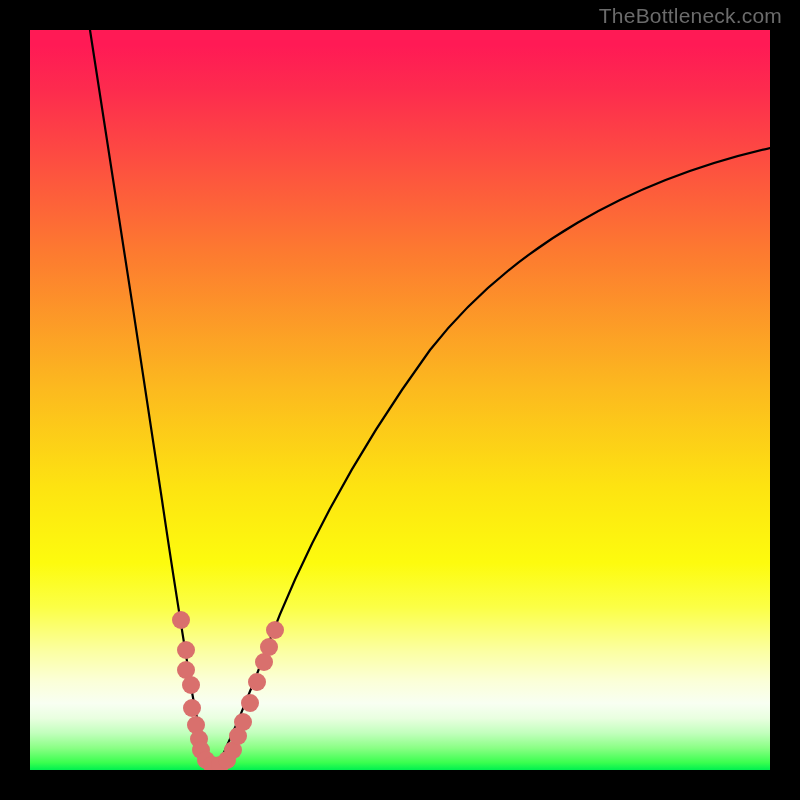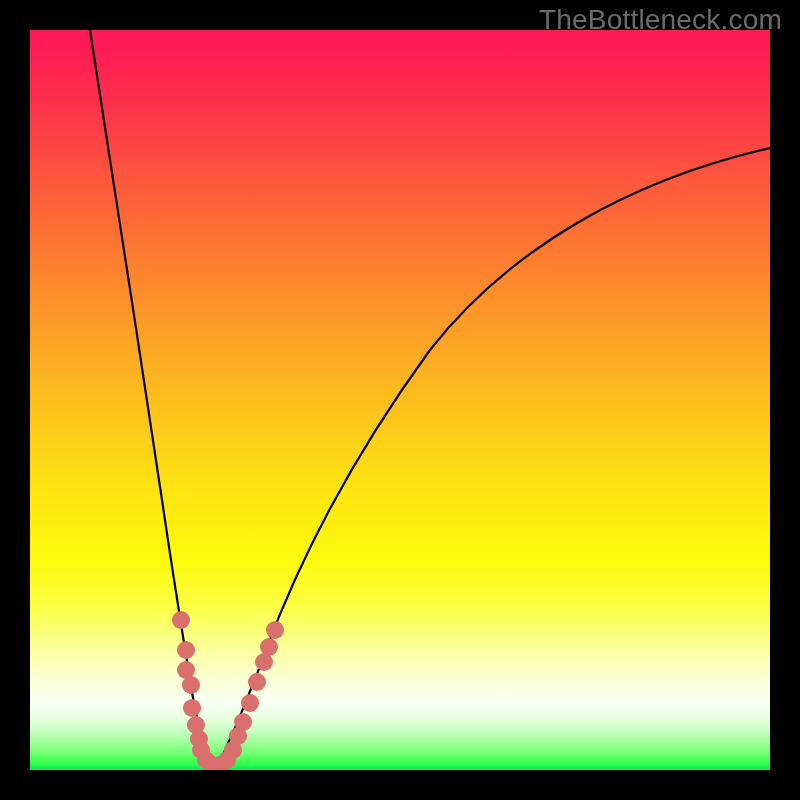--- a/index.html
+++ b/index.html
@@ -47,21 +47,21 @@
       #8bff86 97%,
       #3aff4f 99%,
       #00f050 100%
     );
   }
   .watermark {
     position: absolute;
     top: 4px;
     right: 18px;
     color: #6b6b6b;
-    font-size: 28px;
+    font-size: 21px;
     font-weight: 400;
     letter-spacing: 0.2px;
     user-select: none;
   }
   svg {
     position: absolute;
     left: 0; top: 0;
   }
   .curve {
     fill: none;

